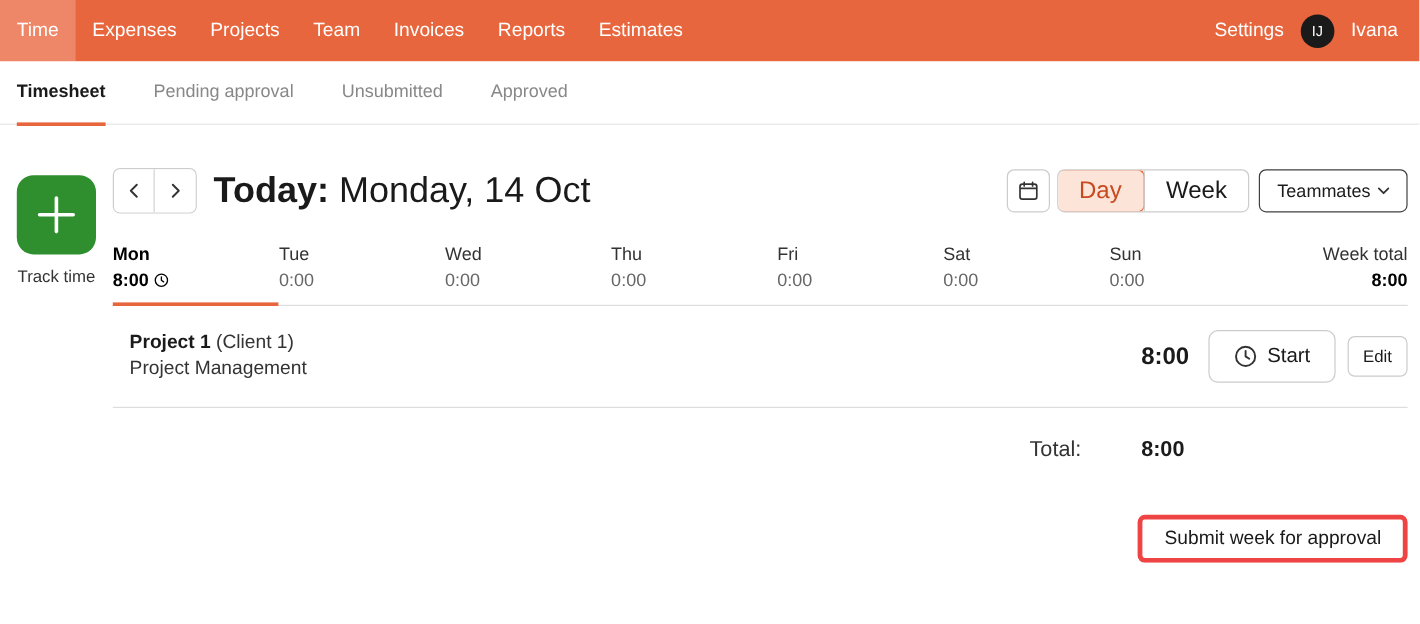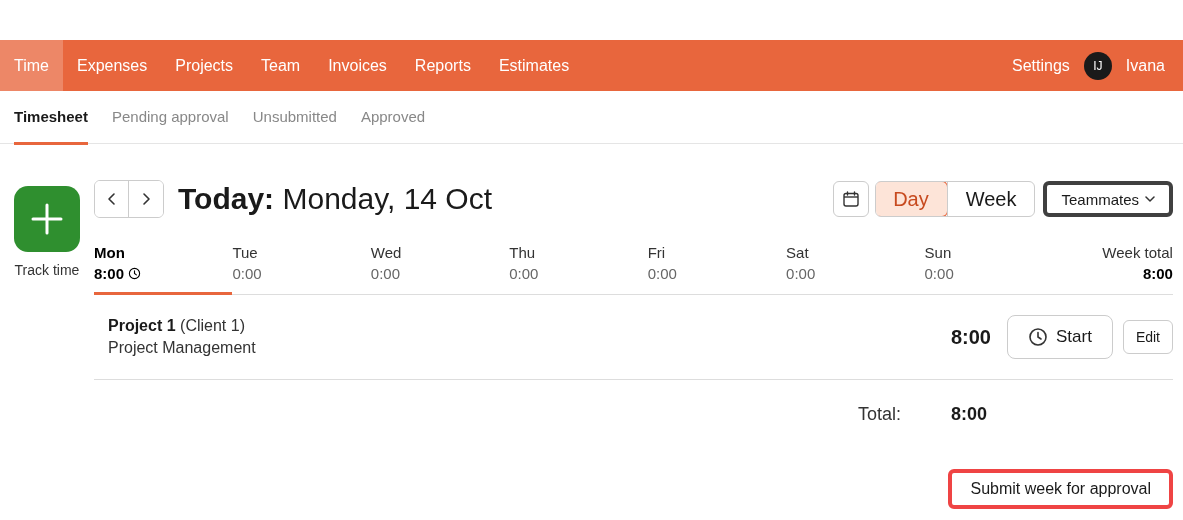--- a/index.html
+++ b/index.html
@@ -1,30 +1,30 @@
 <!DOCTYPE html>
 <html><head>
 <meta charset="utf-8">
 <style>
   * { box-sizing: border-box; margin: 0; padding: 0; }
   body { font-family: -apple-system, BlinkMacSystemFont, "Segoe UI", Helvetica, Arial, sans-serif; font-size: 14px; color: #1a1a1a; width: 1183px; background: #fff; }
 
   
-  .topnav { background: #e8663d; display: flex; align-items: center; height: 51px; padding: 0; margin-top: 40px; }
+  .topnav { background: #e8663d; display: flex; align-items: center; height: 51px; padding: 0; }
   .topnav .nav-left { display: flex; height: 100%; }
   .topnav .nav-item { display: flex; align-items: center; padding: 0 14px; color: #fff; font-size: 16px; font-weight: 500; cursor: pointer; height: 100%; }
   .topnav .nav-item.active { background: rgba(255,255,255,0.22); }
   .topnav .spacer { flex: 1; }
   .topnav .nav-right { display: flex; align-items: center; padding-right: 18px; gap: 14px; }
   .topnav .nav-right .settings { color: #fff; font-size: 16px; font-weight: 500; cursor: pointer; }
   .topnav .avatar { width: 28px; height: 28px; border-radius: 50%; background: #1a1a1a; color: #fff; display: flex; align-items: center; justify-content: center; font-size: 12px; font-weight: 500; }
   .topnav .username { color: #fff; font-size: 16px; font-weight: 500; cursor: pointer; }
 
   
-  .subtabs { display: flex; border-bottom: 1px solid #e5e5e5; padding-left: 14px; gap: 24px; height: 53px; align-items: center; }
+  .subtabs { display: flex; border-bottom: 1px solid #e5e5e5; padding-left: 14px; gap: 40px; height: 53px; align-items: center; }
   .subtabs .tab { color: #888; font-size: 15px; cursor: pointer; padding-bottom: 17px; padding-top: 17px; border-bottom: 3px solid transparent; margin-bottom: -1px; }
   .subtabs .tab.active { color: #1a1a1a; font-weight: 600; border-bottom-color: #e8663d; }
 
   
   .main { display: flex; padding-top: 36px; }
   .sidecol { width: 94px; text-align: center; padding-top: 6px; }
   .plusbtn { width: 66px; height: 66px; border-radius: 14px; background: #2f8f2f; display: flex; align-items: center; justify-content: center; cursor: pointer; margin: 0 auto; }
   .plusbtn svg { width: 40px; height: 40px; }
   .tracklabel { margin-top: 10px; font-size: 14px; color: #333; }
 
@@ -37,21 +37,21 @@
   .arrowbtn:first-child { border-right: 1px solid #ccc; }
   .pageTitle { font-size: 30px; font-weight: 400; }
   .pageTitle .today { font-weight: 700; }
   .headerrow .spacer2 { flex: 1; }
   .calbtn { width: 36px; height: 36px; border: 1px solid #ccc; border-radius: 6px; display: flex; align-items: center; justify-content: center; cursor: pointer; margin-right: 6px; }
   .viewtoggle { display: flex; border: 1px solid #ccc; border-radius: 6px; overflow: hidden; margin-right: 8px; height: 36px; }
   .viewtoggle .seg { padding: 0 18px; display: flex; align-items: center; cursor: pointer; font-size: 20px; }
   .viewtoggle .seg.active { background: #fde4d8; border: 1px solid #e8663d; border-radius: 6px; margin: -1px; color: #c74a1f; }
   .viewtoggle .seg:not(.active) { border-left: 1px solid #ccc; }
   .viewtoggle .seg:first-child { border-left: none; }
-  .teammatesbtn { height: 36px; border: 4px solid #404040; border-radius: 6px; padding: 12px 14px; display: flex; align-items: center; gap: 6px; cursor: pointer; font-size: 15px; }
+  .teammatesbtn { height: 36px; border: 1px solid #404040; border-radius: 6px; padding: 12px 14px; display: flex; align-items: center; gap: 6px; cursor: pointer; font-size: 15px; }
 
   
   .daystrip { display: flex; border-bottom: 1px solid #ddd; }
   .daycell { flex: 1; padding-bottom: 10px; cursor: pointer; }
   .daycell .dname { font-size: 15px; color: #333; }
   .daycell .dtime { font-size: 15px; color: #666; margin-top: 4px; }
   .daycell.active .dname { font-weight: 700; color: #000; }
   .daycell.active .dtime { font-weight: 700; color: #000; display: flex; align-items: center; gap: 4px; }
   .daycell.active { border-bottom: 3px solid #e8663d; margin-bottom: -1px; }
   .weektotalcell { text-align: right; padding-bottom: 10px; min-width: 110px; }

